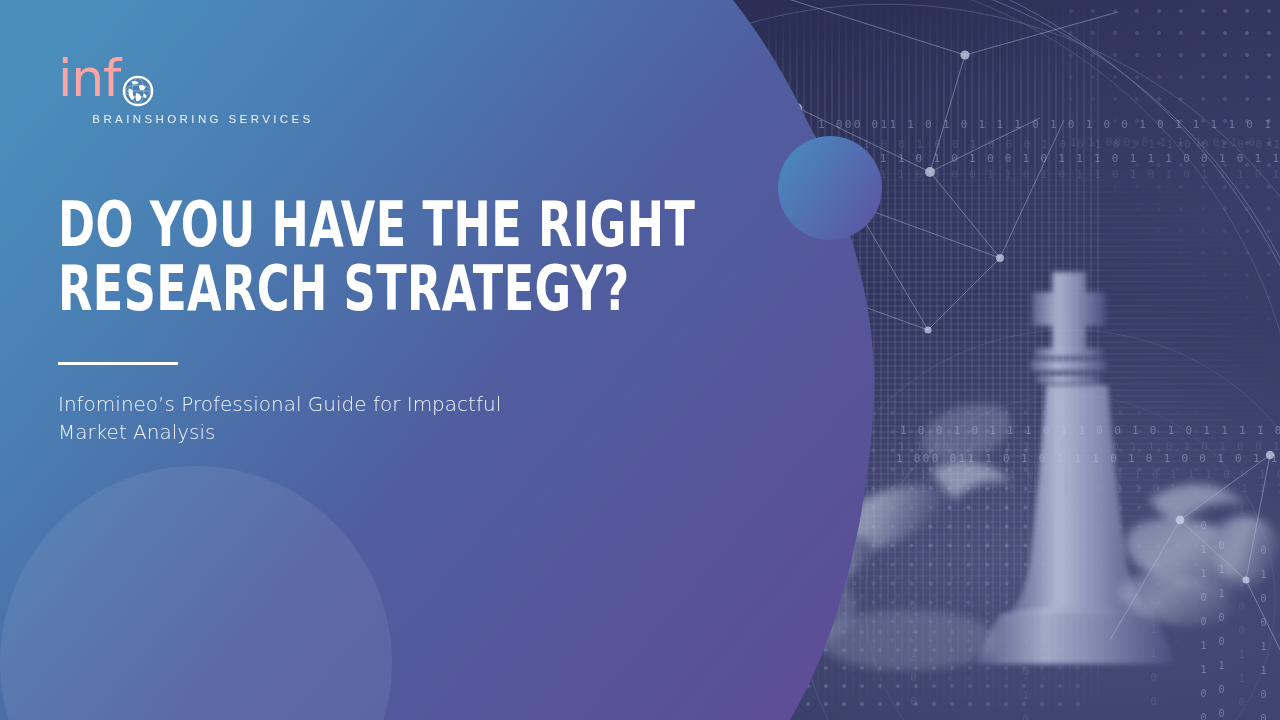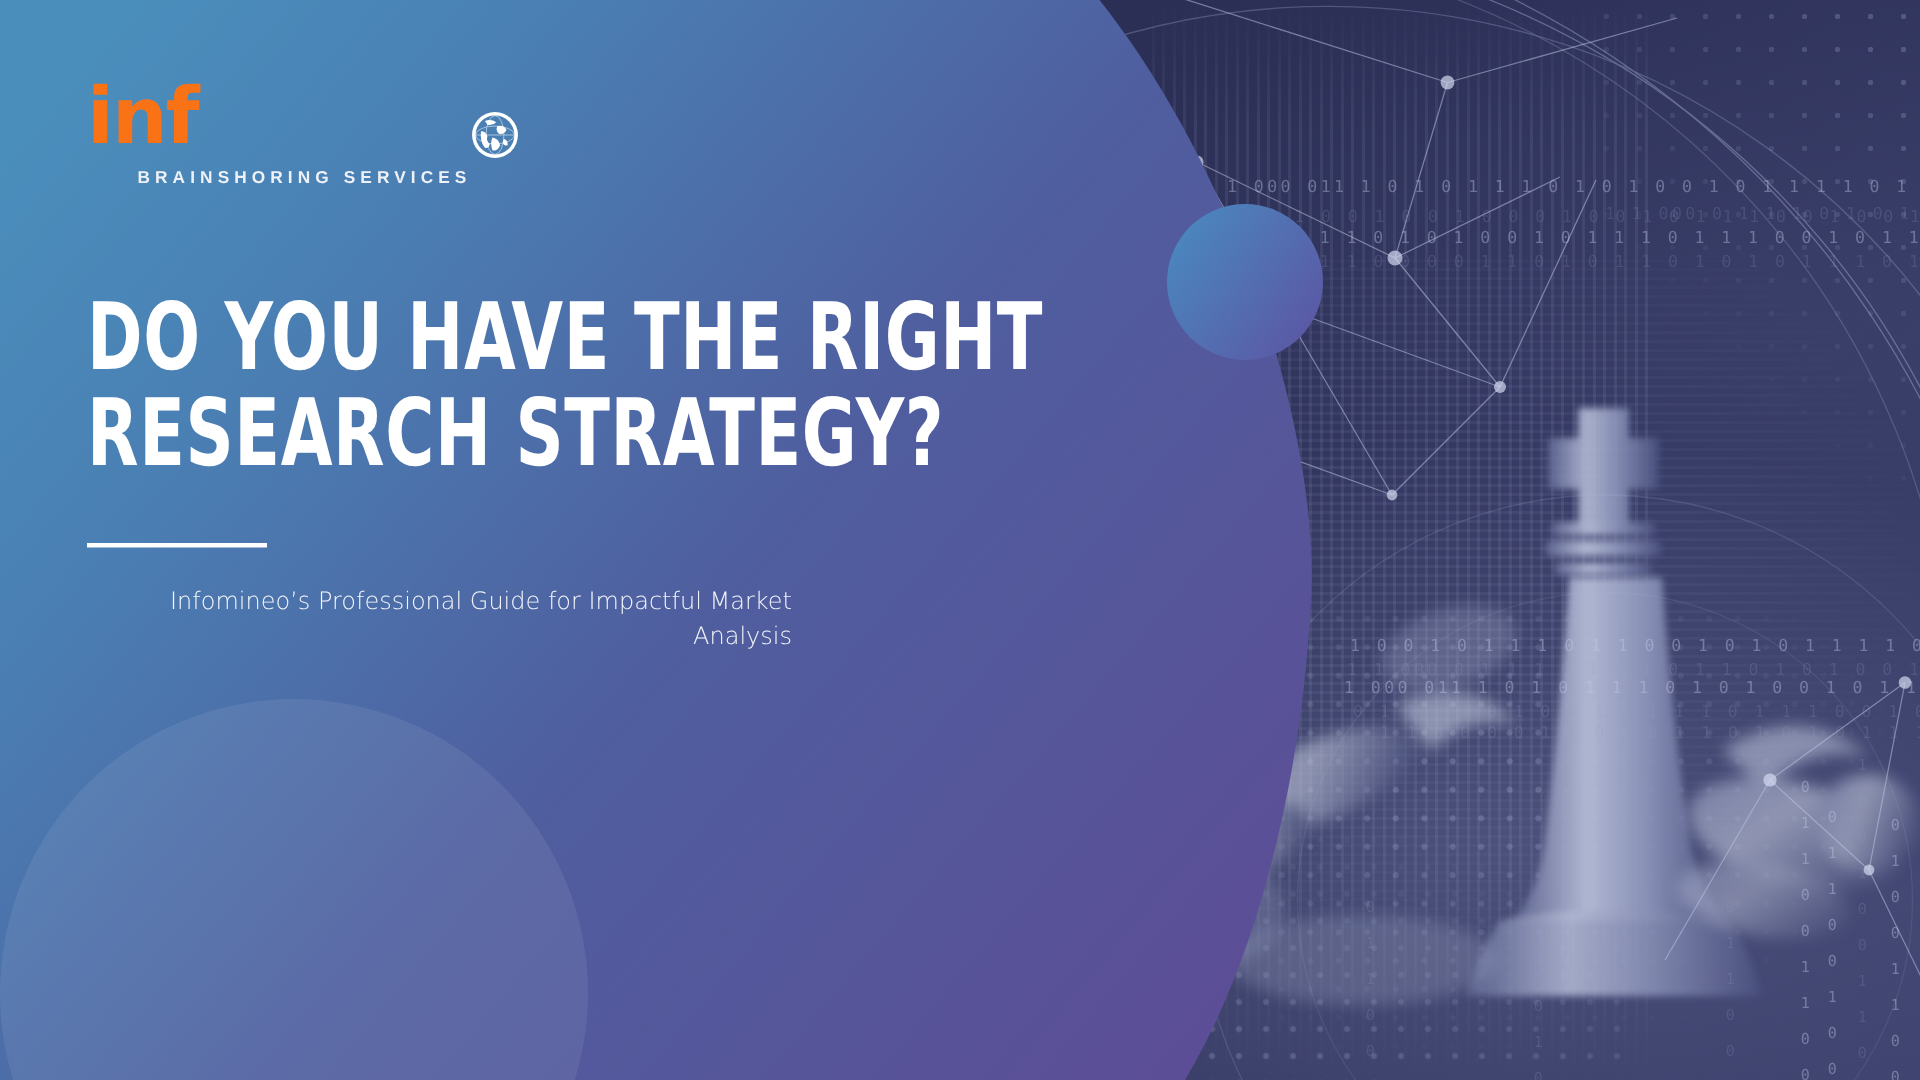--- a/index.html
+++ b/index.html
@@ -90,32 +90,31 @@
     left:0; top:0; width:1280px; height:720px;
     position:absolute;
   }
 
   
   .content{ position:absolute; left:0; top:0; width:700px; height:720px; }
 
   .logo-block{ position:absolute; left:58px; top:52px; width:290px; }
   .logo-word{
     display:flex; align-items:center;
-    font-size:52px; font-weight:700; color:#f97316;
+    font-size:52px; font-weight:400; color:#fca5a5;
     letter-spacing:-1.2px; line-height:1;
     font-family:"DejaVu Sans","Liberation Sans",sans-serif;
-    justify-content:space-between;
   }
   .logo-globe{
     display:inline-block; width:34px; height:34px;
     margin:0 1px; position:relative; top:3px;
   }
   .logo-tagline{
     margin-top:9px; text-align:center;
-    color:#eef2f8; font-size:11.5px; font-weight:700;
+    color:#eef2f8; font-size:11.5px; font-weight:400;
     letter-spacing:3.4px;
   }
 
   .headline{
     position:absolute; left:58px; top:193px;
     width:600px;
     color:#ffffff;
     font-family:"DejaVu Sans Condensed","Liberation Sans Narrow","Liberation Sans",sans-serif;
     font-weight:700;
     font-size:62px;
@@ -129,25 +128,24 @@
 
   .rule{
     position:absolute; left:58px; top:362px;
     width:120px; height:3px; background:#ffffff;
   }
 
   .subtitle{
     position:absolute; left:58px; top:390px;
     width:470px;
     color:#f2f5fa;
-    font-size:16px;
+    font-size:20px;
     font-weight:300;
     line-height:1.42;
     font-family:"DejaVu Sans","Liberation Sans",sans-serif;
-    text-align:right;
   }
 </style>
 </head>
 <body>
 
 <div class="slide">
 
   <div class="photo-panel">
 
     <div class="scanlines"></div>

